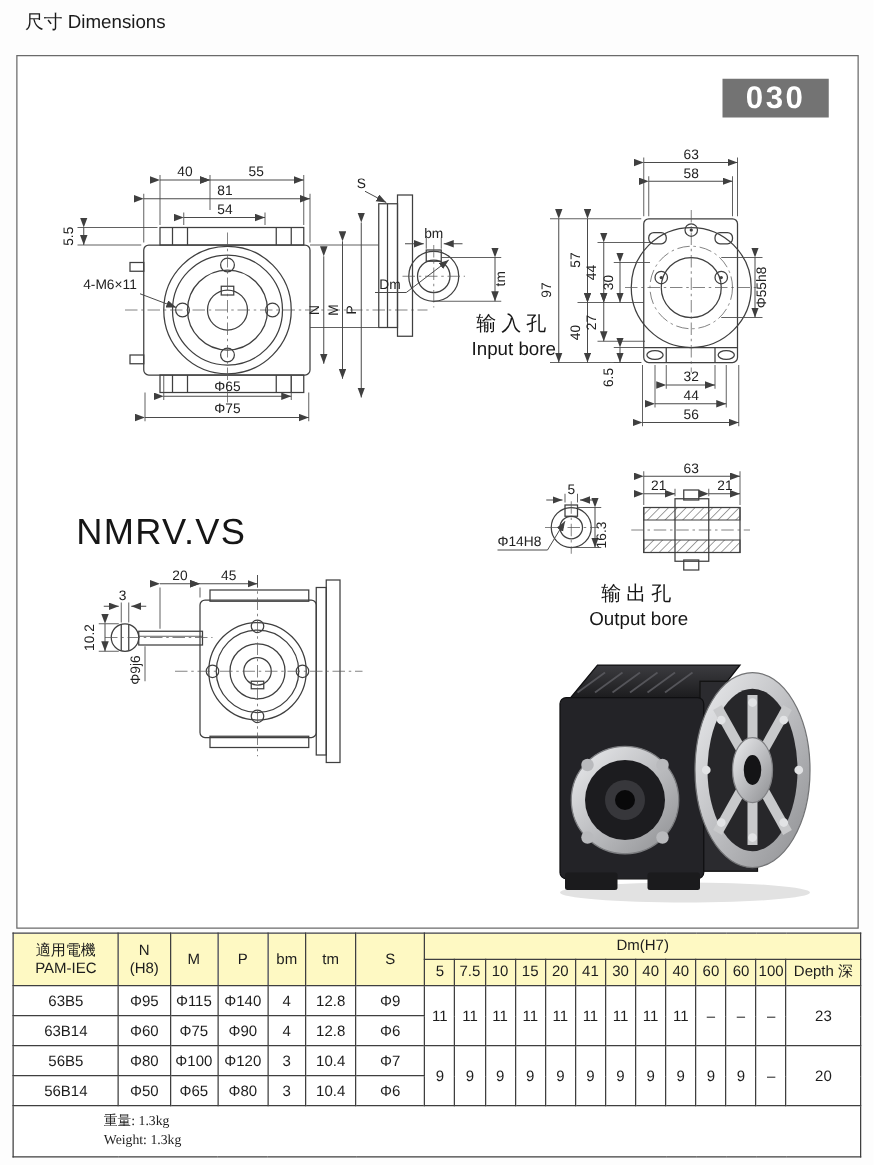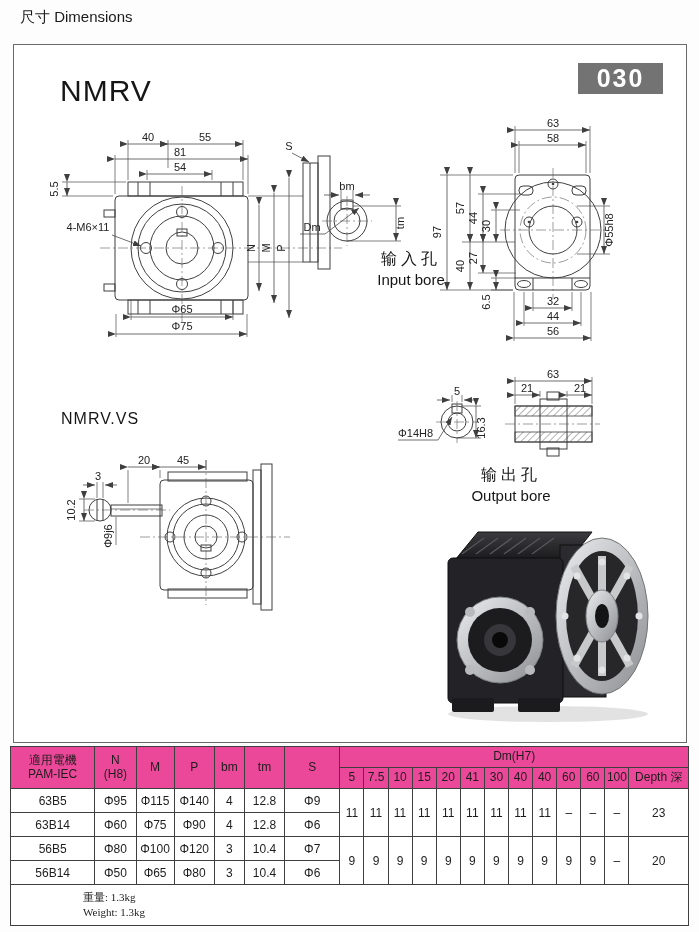--- a/index.html
+++ b/index.html
@@ -1,51 +1,50 @@
 <!DOCTYPE html>
 <html><head>
 <meta charset="utf-8">
 <style>
   html,body{margin:0;padding:0;background:#ffffff;}
   body{font-family:"Liberation Sans", sans-serif; color:#111;}
   .page{position:relative;width:699px;height:932px;background:#fdfdfd;overflow:hidden;}
   .doc-title{position:absolute;left:20px;top:8px;font-size:15px;color:#1a1a1a;}
   .frame{position:absolute;left:13px;top:44px;width:672px;height:697px;border:1px solid #6a6a6a;background:#fff;}
   .h-nmrv{position:absolute;left:60px;top:74px;font-size:30px;letter-spacing:1px;color:#161616;}
-  .h-nmrvvs{position:absolute;left:61px;top:410px;font-size:16px;letter-spacing:1px;color:#161616;}
+  .h-nmrvvs{position:absolute;left:61px;top:410px;font-size:29px;letter-spacing:1px;color:#161616;}
   .badge{position:absolute;left:578px;top:63px;width:85px;height:31px;background:#737373;color:#fff;
          font-size:25px;font-weight:bold;letter-spacing:2px;display:flex;align-items:center;justify-content:center;}
   .caption{position:absolute;width:140px;text-align:center;color:#161616;}
   .caption .cn{font-size:16px;letter-spacing:4px;}
   .caption .en{font-size:15px;margin-top:1px;}
   .cap-in{left:341px;top:249px;}
   .cap-out{left:441px;top:465px;}
   svg.lineart{position:absolute;left:0;top:0;}
   svg .oln{fill:none;stroke:#3f3f3f;stroke-width:1;}
   svg .thin{fill:none;stroke:#4a4a4a;stroke-width:0.7;}
   svg .dim{fill:none;stroke:#4a4a4a;stroke-width:0.8;}
   svg .ctr{fill:none;stroke:#5a5a5a;stroke-width:0.6;stroke-dasharray:10 3 2 3;}
   svg text.dtx{font-family:"Liberation Sans",sans-serif;font-size:11px;fill:#222;text-anchor:middle;}
   svg text.dtx.start{text-anchor:start;}
   
   .spec{position:absolute;left:10px;top:746px;width:679px;border-collapse:collapse;
         font-size:12px;color:#1d1d1d;table-layout:fixed;background:#fff;}
   .spec th,.spec td{border:1px solid #3f3f3f;text-align:center;padding:0;font-weight:normal;overflow:hidden;}
-  .spec thead th{background:#ec4899;height:20px;line-height:1.1;}
+  .spec thead th{background:#fef9c3;height:20px;line-height:1.1;}
   .spec tbody td{height:23px;}
   .spec .note-cell{text-align:left;height:36px;padding:2px 0 2px 72px;font-size:11px;line-height:1.35;font-family:Liberation Serif, serif;}
 </style>
 </head>
 <body>
 
 <div class="page">
 
   <div class="doc-title">尺寸 Dimensions</div>
   <div class="frame"></div>
-  <div class="h-nmrv">NMRV</div>
   <div class="badge">030</div>
   <div class="h-nmrvvs">NMRV.VS</div>
 
   <svg class="lineart" width="699" height="932" viewBox="0 0 699 932">
     <defs>
       <marker id="ma" markerWidth="9" markerHeight="8" refX="8" refY="3" orient="auto" markerUnits="userSpaceOnUse">
         <path d="M0,0 L8,3 L0,6 z" fill="#3f3f3f"></path>
       </marker>
       <pattern id="hatch" width="5" height="5" patternTransform="rotate(45)" patternUnits="userSpaceOnUse">
         <line x1="0" y1="0" x2="0" y2="5" stroke="#666" stroke-width="1"></line>

